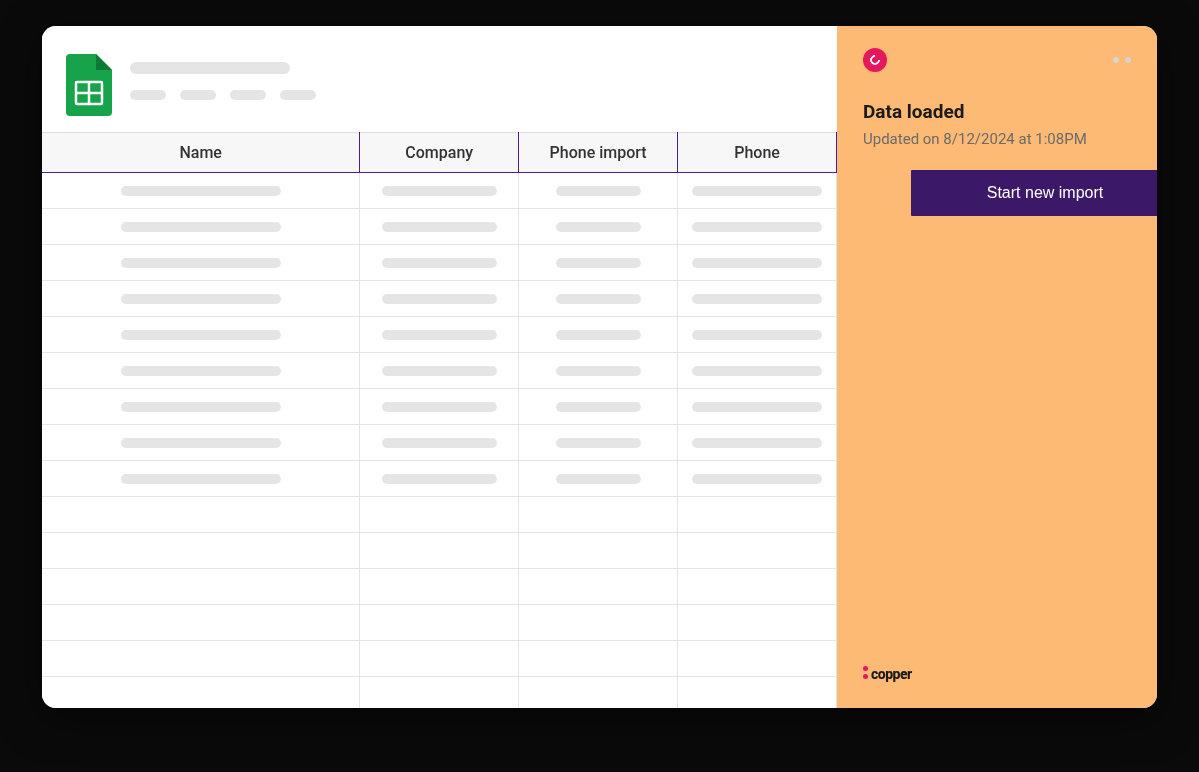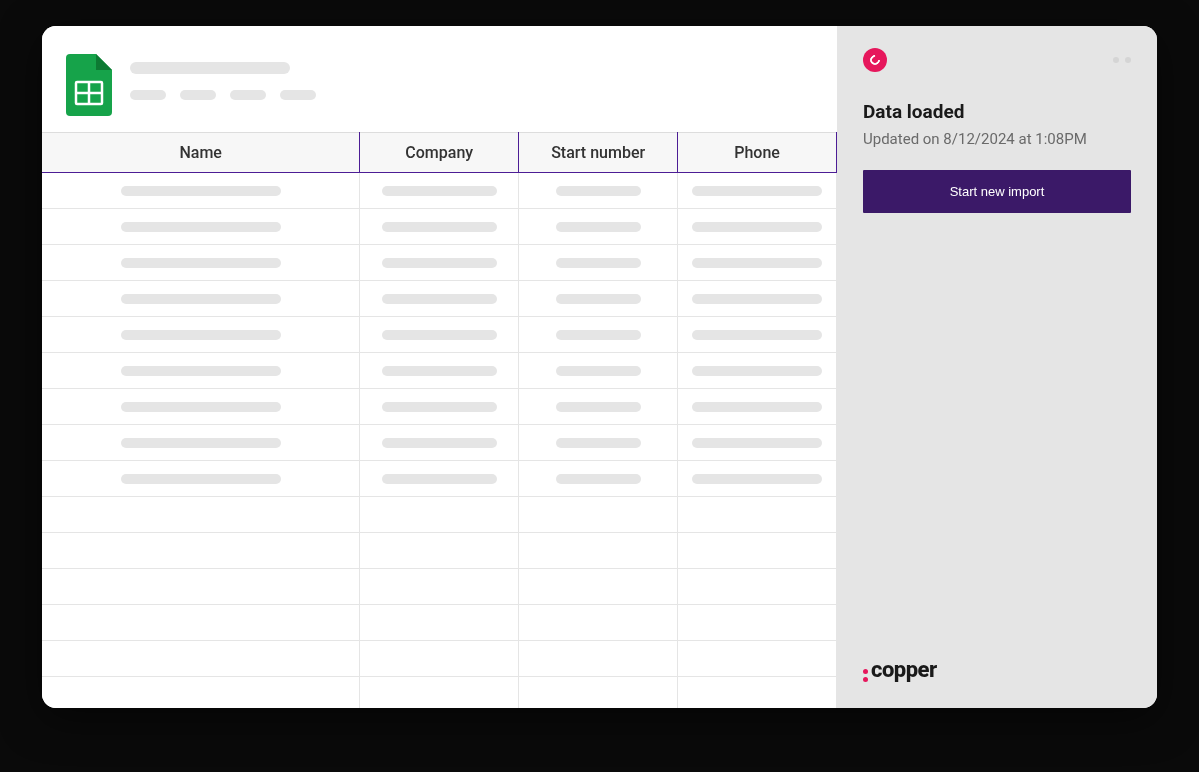--- a/index.html
+++ b/index.html
@@ -95,21 +95,21 @@
 .cell-ph.company { width: 115px; }
 .cell-ph.phone { width: 85px; }
 .cell-ph.email { width: 130px; }
 .col-name { width: 40%; }
 .col-company { width: 20%; }
 .col-phone { width: 20%; }
 .col-email { width: 20%; }
 
 .sidebar {
   width: 320px;
-  background: #e5e5e5;
+  background: #fdba74;
   display: flex;
   flex-direction: column;
   padding: 22px 26px;
   position: relative;
 }
 .sidebar-header {
   display: flex;
   justify-content: space-between;
   align-items: center;
   margin-bottom: 28px;
@@ -155,34 +155,35 @@
   color: #6a6a6a;
   line-height: 1.4;
 }
 .import-btn {
   width: 100%;
   padding: 14px;
   background: #3b1968;
   color: #fff;
   border: none;
   border-radius: 1px;
-  font-size: 13px;
+  font-size: 16px;
   font-weight: 500;
   cursor: pointer;
+  margin-left: 48px;
 }
 .copper-logo {
   position: absolute;
   bottom: 26px;
   left: 26px;
-  font-size: 22px;
+  font-size: 14px;
   font-weight: 800;
   color: #1a1a1a;
   letter-spacing: -0.5px;
   display: flex;
-  align-items: flex-end;
+  align-items: flex-start;
 }
 .copper-dots {
   display: inline-flex;
   flex-direction: column;
   gap: 3px;
   margin-right: 3px;
 }
 .copper-dots span {
   width: 5px;
   height: 5px;
@@ -221,21 +222,21 @@
         <colgroup>
           <col class="col-name">
             <col class="col-company">
             <col class="col-phone">
             <col class="col-email">
         </colgroup>
         <thead>
           <tr>
             <th>Name</th>
             <th>Company</th>
-            <th>Start number</th>
+            <th>Phone import</th>
             <th>Phone</th>
           </tr>
         </thead>
         <tbody id="table-body">
             <tr>
               <td>
                 <div class="cell-ph name"></div>
               </td>
               <td>
                 <div class="cell-ph company"></div>

